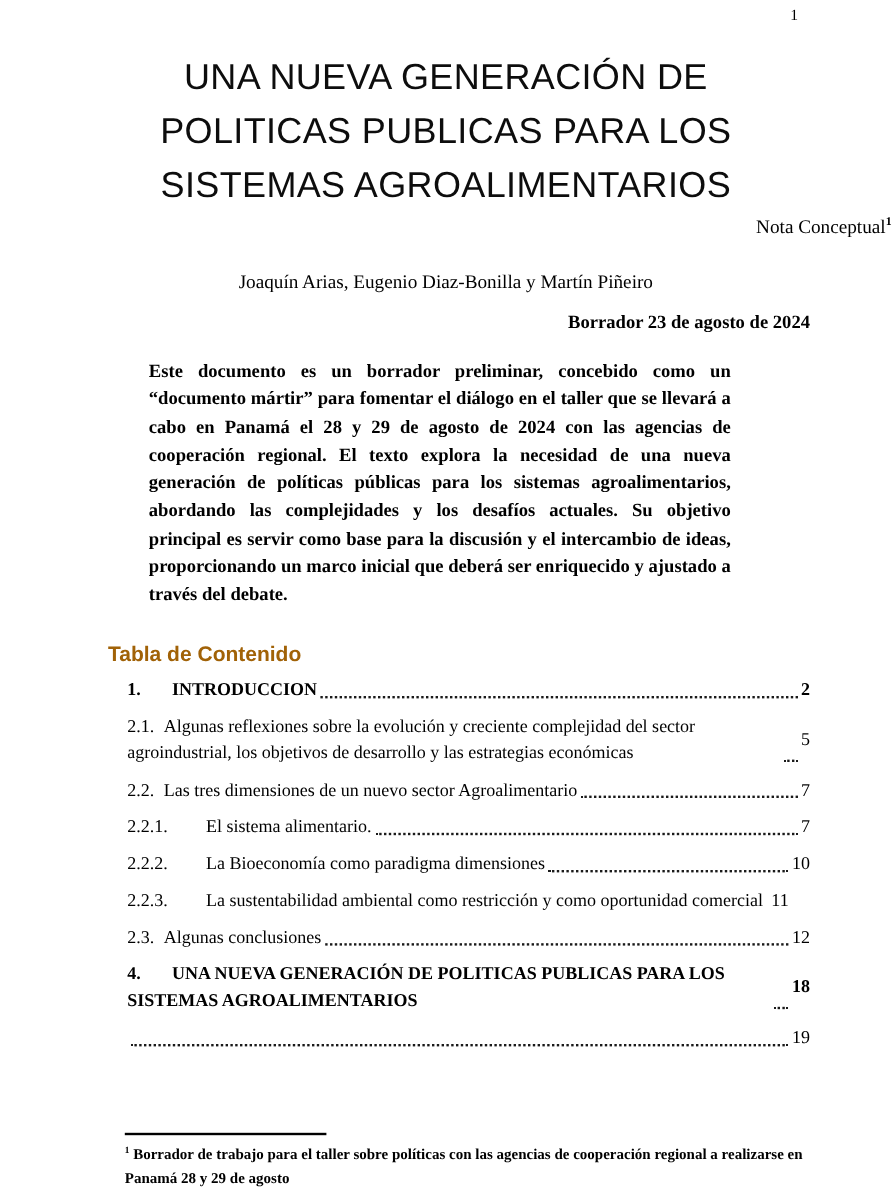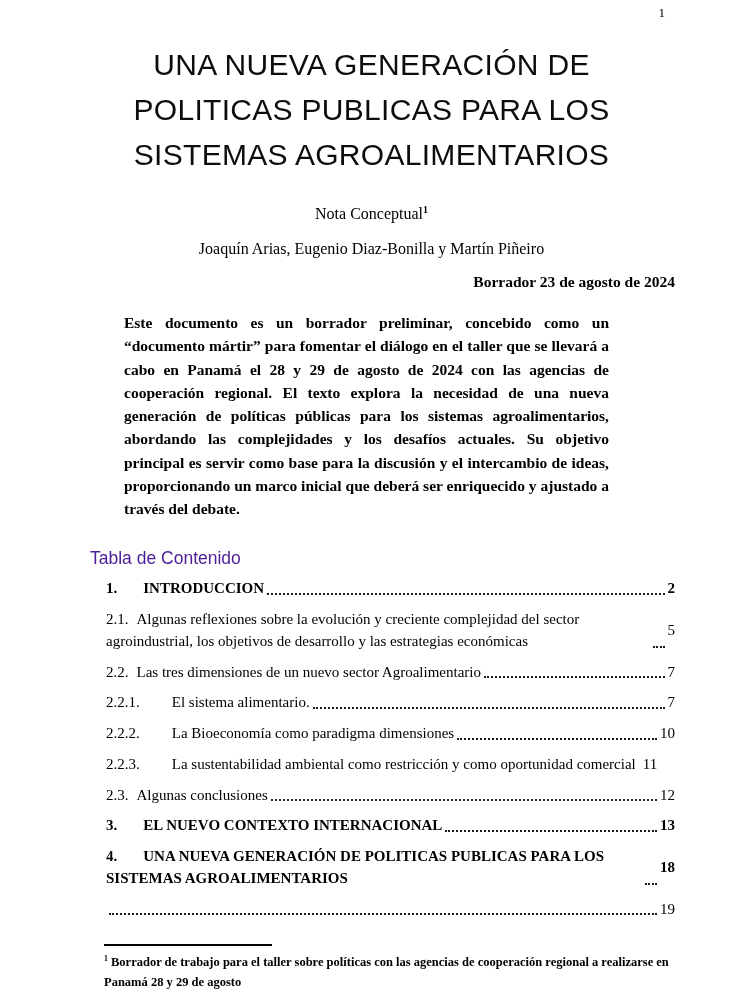--- a/index.html
+++ b/index.html
@@ -12,25 +12,25 @@
   .pagenum {
     position:absolute; top:5px; right:78px; font-size:13px;
   }
   .doc-title {
     margin:42px auto 0; width:500px; text-align:center;
     font-family:"Liberation Sans", sans-serif;
     font-size:30px; line-height:1.5; font-weight:400; color:#0d0d0d;
     letter-spacing:0.3px;
   }
   .subtitle {
-    margin-top:28px; text-align:center; font-size:16px;
+    margin-top:4px; text-align:right; font-size:16px;
   }
   sup.fnref { font-size:0.62em; vertical-align:super; font-weight:bold; line-height:0; }
   .authors {
-    margin-top:17px; text-align:center; font-size:16px;
+    margin-top:28px; text-align:center; font-size:16px;
   }
   .draft-date {
     margin:15px 68px 0 0; text-align:right; font-size:15.5px; font-weight:bold;padding-left:42px;
   }
   .abstract {
     margin:20px 134px 0 124px;
     font-size:15.5px; font-weight:bold; 
     line-height:1.5; text-align:justify;
   }
   .toc-heading {
@@ -79,21 +79,21 @@
   <div class="doc-title">UNA NUEVA GENERACIÓN DE POLITICAS PUBLICAS PARA LOS SISTEMAS AGROALIMENTARIOS</div>
 
   <div class="subtitle"><span>Nota Conceptual</span><sup class="fnref">1</sup></div>
 
   <div class="authors">Joaquín Arias, Eugenio Diaz-Bonilla y Martín Piñeiro</div>
 
   <div class="draft-date">Borrador 23 de agosto de 2024</div>
 
   <div class="abstract">Este documento es un borrador preliminar, concebido como un “documento mártir” para fomentar el diálogo en el taller que se llevará a cabo en Panamá el 28 y 29 de agosto de 2024 con las agencias de cooperación regional. El texto explora la necesidad de una nueva generación de políticas públicas para los sistemas agroalimentarios, abordando las complejidades y los desafíos actuales. Su objetivo principal es servir como base para la discusión y el intercambio de ideas, proporcionando un marco inicial que deberá ser enriquecido y ajustado a través del debate.</div>
 
-  <div class="toc-heading" style="color: #4c1d95;">Tabla de Contenido</div>
+  <div class="toc-heading" style="color: #a16207; font-weight: bold;">Tabla de Contenido</div>
 
   <div class="toc">
 
     <div class="toc-row bold">
       <span class="toc-main"><span>1.</span><span class="tab t1"></span><span>INTRODUCCION</span></span>
       <span class="toc-leader"></span>
       <span class="toc-page">2</span>
     </div>
 
 
@@ -124,25 +124,20 @@
     <div class="toc-row inline">
       <span>2.2.3.</span><span class="tab t3"></span><span>La sustentabilidad ambiental como restricción y como oportunidad comercial</span><span class="toc-page">11</span>
     </div>
 
     <div class="toc-row">
       <span class="toc-main"><span>2.3.</span><span class="tab t2"></span><span>Algunas conclusiones</span></span>
       <span class="toc-leader"></span>
       <span class="toc-page">12</span>
     </div>
 
-    <div class="toc-row bold">
-      <span class="toc-main"><span>3.</span><span class="tab t1"></span><span>EL NUEVO CONTEXTO INTERNACIONAL</span></span>
-      <span class="toc-leader"></span>
-      <span class="toc-page">13</span>
-    </div>
 
     <div class="toc-row bold">
       <span class="toc-main"><span>4.</span><span class="tab t1"></span><span>UNA NUEVA GENERACIÓN DE POLITICAS PUBLICAS PARA LOS SISTEMAS AGROALIMENTARIOS</span></span>
       <span class="toc-leader"></span>
       <span class="toc-page">18</span>
     </div>
 
     <div class="toc-row">
       <span class="toc-leader"></span>
       <span class="toc-page">19</span>

